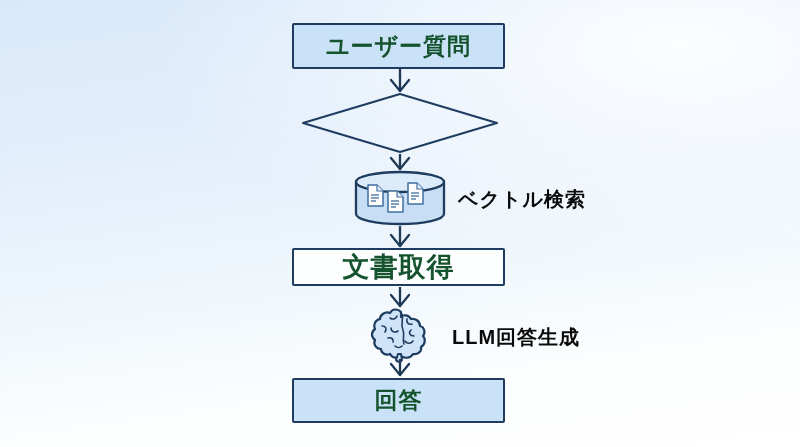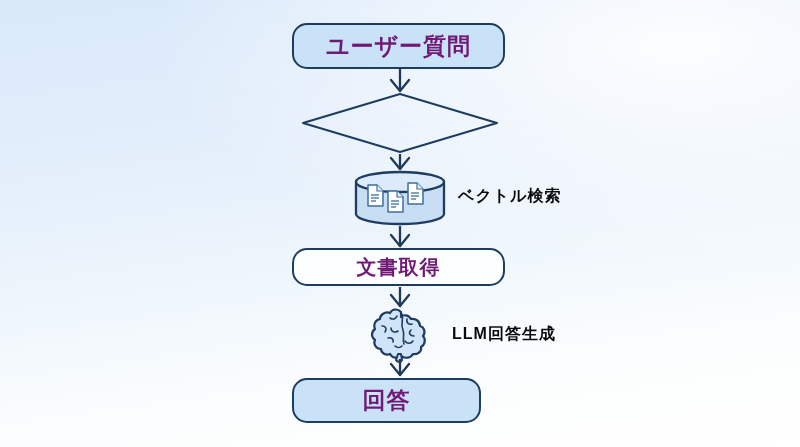--- a/index.html
+++ b/index.html
@@ -12,46 +12,46 @@
     width:800px;height:447px;
     overflow:hidden;
     background:
       radial-gradient(120% 90% at 85% 10%, rgba(255,255,255,.9) 0%, rgba(255,255,255,0) 55%),
       linear-gradient(172deg,#d9e9fa 0%,#e3eefb 30%,#eef6fc 55%,#fbfdfe 78%,#fffffe 100%);
   }
   .node{
     position:absolute;
     display:flex;align-items:center;justify-content:center;
     border:2.3px solid #1e3c5f;
-    border-radius:15px;
+    border-radius:2px;
     font-weight:bold;
     font-size:23px;
-    color:#701a75;
+    color:#14532d;
     letter-spacing:1px;
     box-sizing:border-box;
   }
   .node.blue{background:#c9e2f7;}
   .node.white{background:#fdfeff;}
   .n-user{left:292px;top:23px;width:213px;height:46px;}
-  .n-doc{left:292px;top:248px;width:213px;height:38px;font-size:20px;}
-  .n-answer{left:292px;top:378px;width:189px;height:45px;text-align:center;}
+  .n-doc{left:292px;top:248px;width:213px;height:38px;font-size:27px;}
+  .n-answer{left:292px;top:378px;width:213px;height:45px;text-align:center;}
   .diamond-wrap{
     position:absolute;left:301px;top:92px;width:198px;height:62px;
     display:flex;align-items:center;justify-content:center;
   }
   .diamond-wrap svg{position:absolute;left:0;top:0;}
   .diamond-label{
     position:relative;
     font-weight:bold;font-size:16px;color:#0c0c0c;letter-spacing:0;
   }
   .arrow{position:absolute;left:387px;}
   .icon-abs{position:absolute;}
   .side-label{
     position:absolute;
-    font-weight:bold;font-size:16px;color:#0a0a0a;letter-spacing:1px;
+    font-weight:bold;font-size:20px;color:#0a0a0a;letter-spacing:1px;
     white-space:nowrap;
   }
   .l-vector{left:458px;top:186px;}
   .l-llm{left:452px;top:324px;}
 </style>
 </head>
 <body>
 
 <div class="canvas">
 

